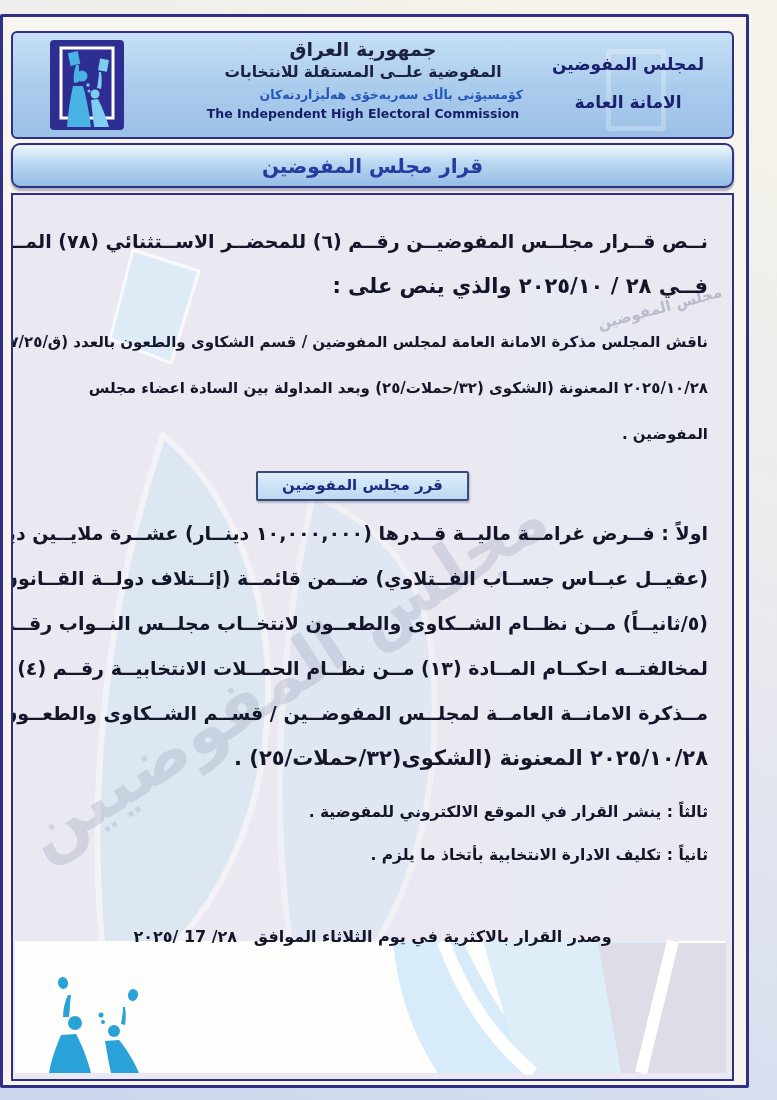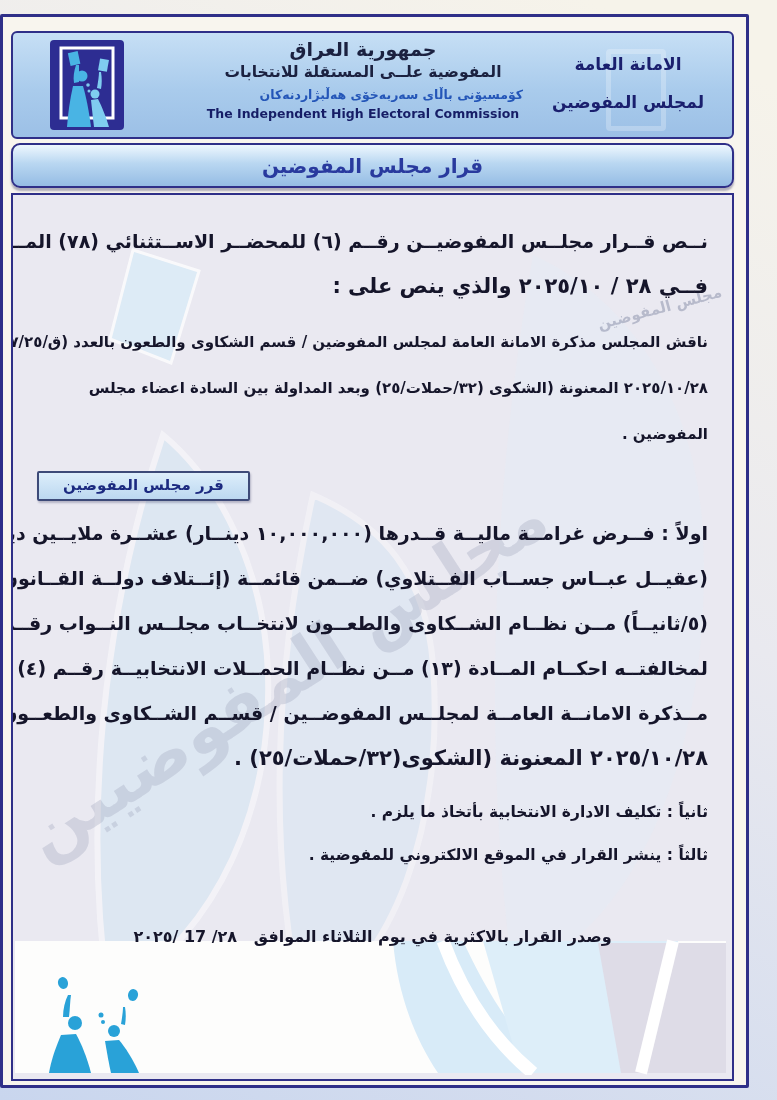--- a/index.html
+++ b/index.html
@@ -102,22 +102,22 @@
     </div>
 
     <div class="hdr-center">
       <div class="l1">جمهورية العراق</div>
       <div class="l2">المفوضية علــى المستقلة للانتخابات</div>
       <div class="l3">كۆمسيۆنى باڵاى سەربەخۆى هەڵبژاردنەكان</div>
       <div class="l4">The Independent High Electoral Commission</div>
     </div>
 
     <div class="hdr-right">
+      <div>لمجلس المفوضين</div>
       <div>الامانة العامة</div>
-      <div>لمجلس المفوضين</div>
     </div>
   </div>
 
   <div class="title-bar">
     <span>قرار مجلس المفوضين</span>
   </div>
 
   <div class="content-box">
 
     <svg class="wm" width="715" height="880" viewBox="0 0 715 880">
@@ -157,35 +157,35 @@
       <div class="para p1">
         <div class="jline">نــص قــرار مجلــس المفوضيــن رقــم (٦) للمحضــر الاســتثنائي (٧٨) المــؤرخ</div>
         <div class="rline">فــي ٢٨ / ٢٠٢٥/١٠ والذي ينص على :</div>
       </div>
 
       <div class="para p2">
         <div class="jline">ناقش المجلس مذكرة الامانة العامة لمجلس المفوضين / قسم الشكاوى والطعون بالعدد (ق/١٠٣٧/٢٥) في</div>
         <div class="rline">٢٠٢٥/١٠/٢٨ المعنونة (الشكوى (٣٢/حملات/٢٥) وبعد المداولة بين السادة اعضاء مجلس المفوضين .</div>
       </div>
 
-      <div style="text-align:left;">
+      <div style="text-align:center;">
         <span class="badge">قرر مجلس المفوضين</span>
       </div>
 
       <div class="para p3">
         <div class="jline">اولاً : فــرض غرامــة ماليــة قــدرها (١٠,٠٠٠,٠٠٠ دينــار) عشــرة ملايــين دينــار علــى المرشــح</div>
         <div class="jline">(عقيــل عبــاس جســاب الفــتلاوي) ضــمن قائمــة (إئــتلاف دولــة القــانون) اســتناداً الــى المــادة</div>
         <div class="jline">(٥/ثانيــاً) مــن نظــام الشــكاوى والطعــون لانتخــاب مجلــس النــواب رقــم (١٠) لســنة ٢٠٢٥</div>
         <div class="jline">لمخالفتــه احكــام المــادة (١٣) مــن نظــام الحمــلات الانتخابيــة رقــم (٤) لســنة ٢٠٢٥ وكمــا جــاء فــي</div>
         <div class="jline">مــذكرة الامانــة العامــة لمجلــس المفوضــين / قســم الشــكاوى والطعــون بالعــدد (ق/١٠٣٧/٢٥) فــي</div>
         <div class="rline">٢٠٢٥/١٠/٢٨ المعنونة (الشكوى(٣٢/حملات/٢٥) .</div>
       </div>
 
       <div class="para">
+        <div class="item">ثالثاً : ينشر القرار في الموقع الالكتروني للمفوضية .</div>
         <div class="item">ثانياً : تكليف الادارة الانتخابية بأتخاذ ما يلزم .</div>
-        <div class="item">ثالثاً : ينشر القرار في الموقع الالكتروني للمفوضية .</div>
       </div>
 
       <div class="closing">وصدر القرار بالاكثرية في يوم الثلاثاء الموافق   ٢٨/ 17 /٢٠٢٥</div>
     </div>
   </div>
 
 </div>
 
 </body></html>

